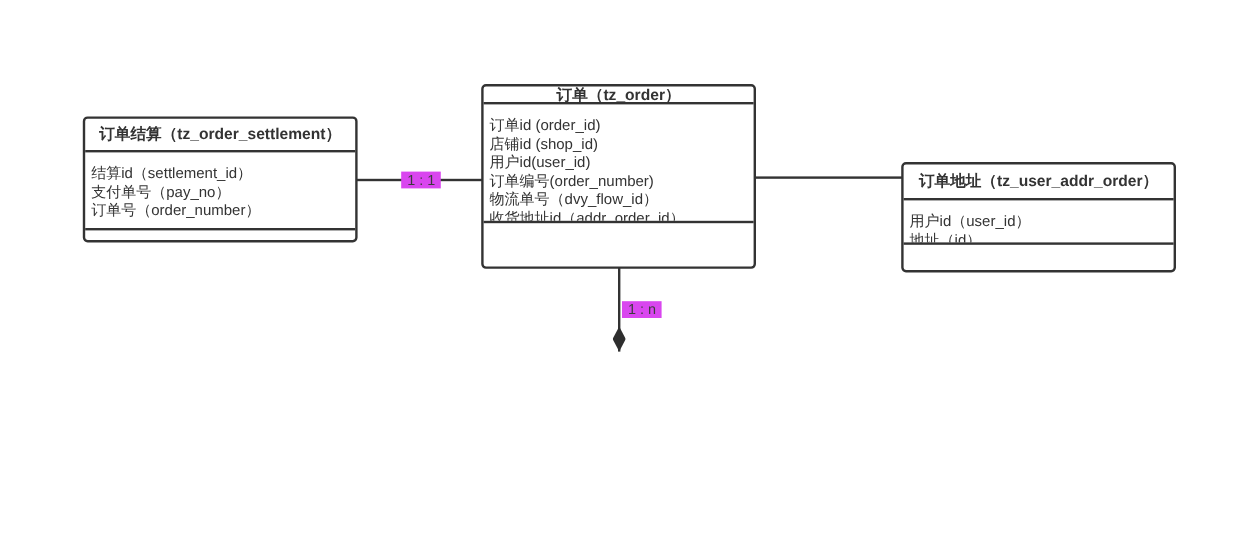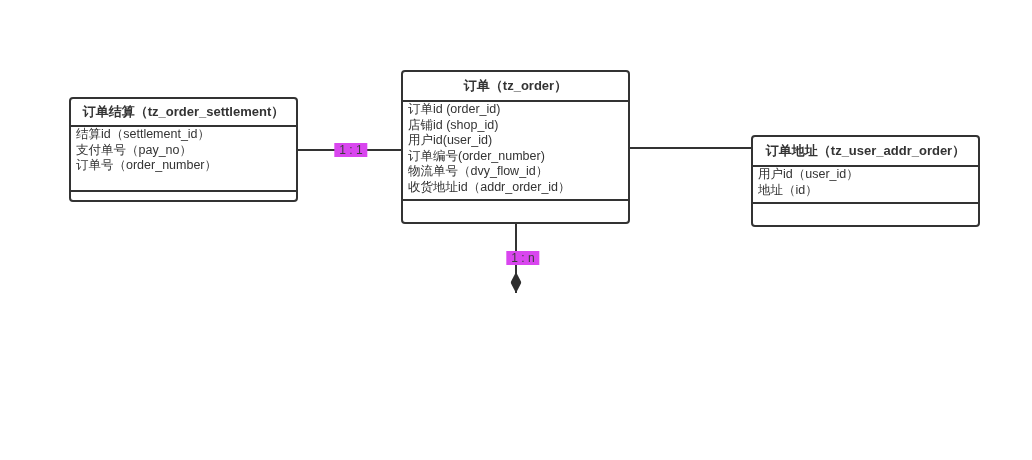--- a/index.html
+++ b/index.html
@@ -63,21 +63,21 @@
     font-size: 13px;
     display: flex;
     align-items: center;
     justify-content: center;
     white-space: nowrap;
     overflow: hidden;
   }
   .t-fields {
     border-bottom: 2px solid #333333;
     box-sizing: border-box;
-    padding: 0 5px 0 5px;
+    padding: 10px 5px 0 5px;
     overflow: hidden;
   }
   .t-field {
     font-size: 12.5px;
     line-height: 15.5px;
     white-space: nowrap;
   }
   .t-footer {
     flex: 1;
   }
@@ -95,21 +95,21 @@
     <div class="t-title" style="height:28px;">订单结算（tz_order_settlement）</div>
     <div class="t-fields" style="height:65px;">
       <div class="t-field">结算id（settlement_id）</div>
       <div class="t-field">支付单号（pay_no）</div>
       <div class="t-field">订单号（order_number）</div>
     </div>
     <div class="t-footer"></div>
   </div>
 
   <div class="table" style="left:401px; top:70px; height:154px;">
-    <div class="t-title" style="height:30px;">订单（tz_order）</div>
+    <div class="t-title" style="height:15px;">订单（tz_order）</div>
     <div class="t-fields" style="height:99px;">
       <div class="t-field">订单id (order_id)</div>
       <div class="t-field">店铺id (shop_id)</div>
       <div class="t-field">用户id(user_id)</div>
       <div class="t-field">订单编号(order_number)</div>
       <div class="t-field">物流单号（dvy_flow_id）</div>
       <div class="t-field">收货地址id（addr_order_id）</div>
     </div>
     <div class="t-footer"></div>
   </div>
@@ -118,17 +118,17 @@
     <div class="t-title" style="height:30px;">订单地址（tz_user_addr_order）</div>
     <div class="t-fields" style="height:37px;">
       <div class="t-field">用户id（user_id）</div>
       <div class="t-field">地址（id）</div>
     </div>
     <div class="t-footer"></div>
   </div>
 
 
   <div class="rel-label" style="left:351px; top:150px;">1 : 1</div>
-  <div class="rel-label" style="left:523px; top:258px;">1 : n</div>
+  <div class="rel-label" style="left:535px; top:258px;">1 : n</div>
 
   <div class="diamond" style="left:516px; top:272px;"></div>
 
 </div>
 
 </body></html>

